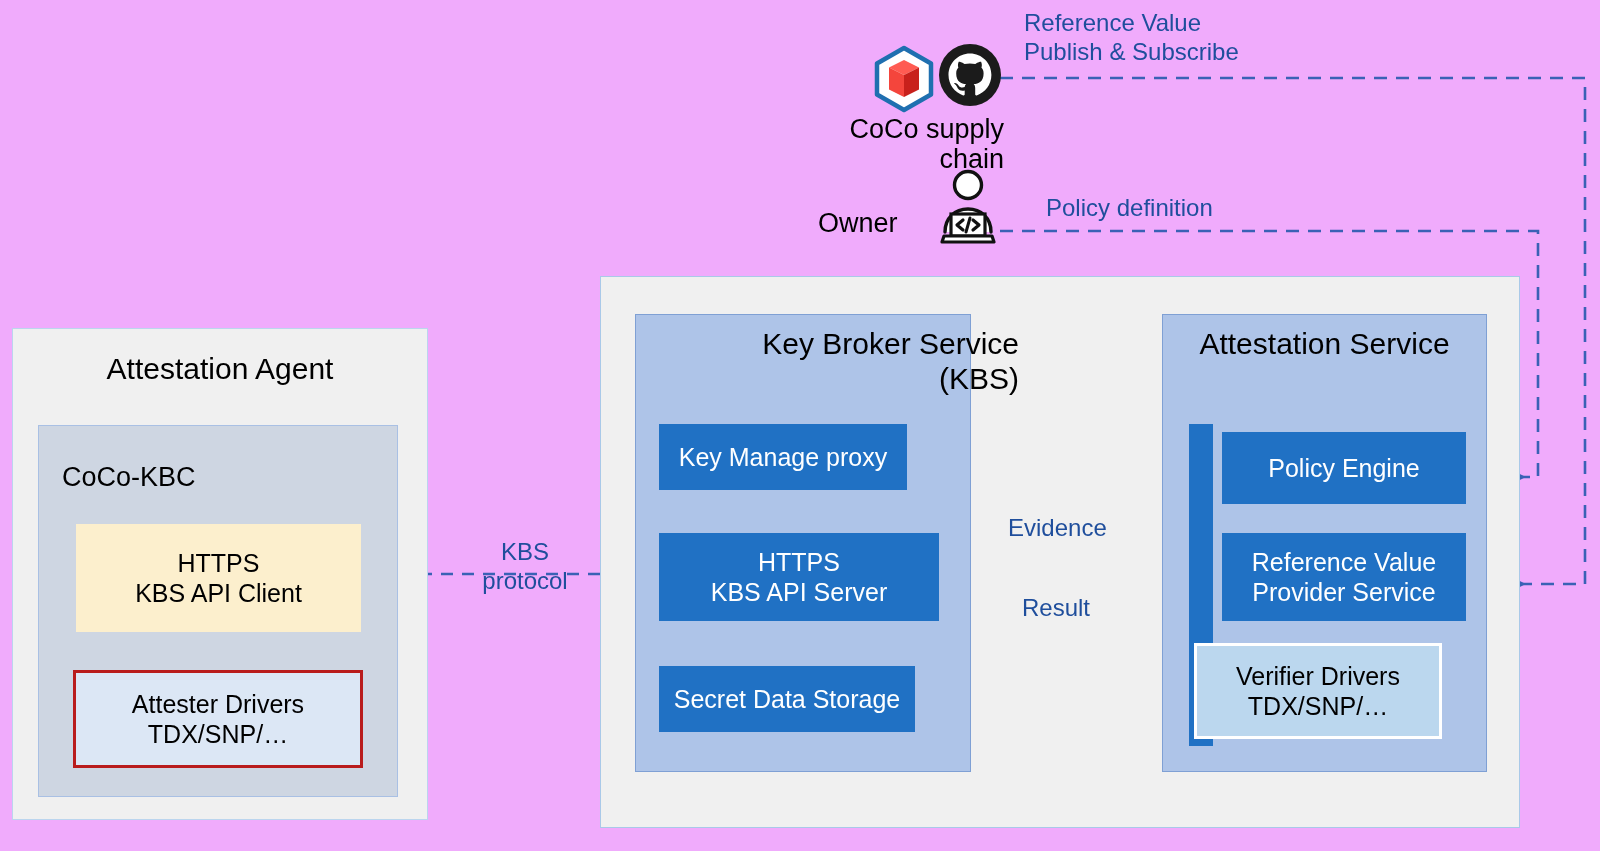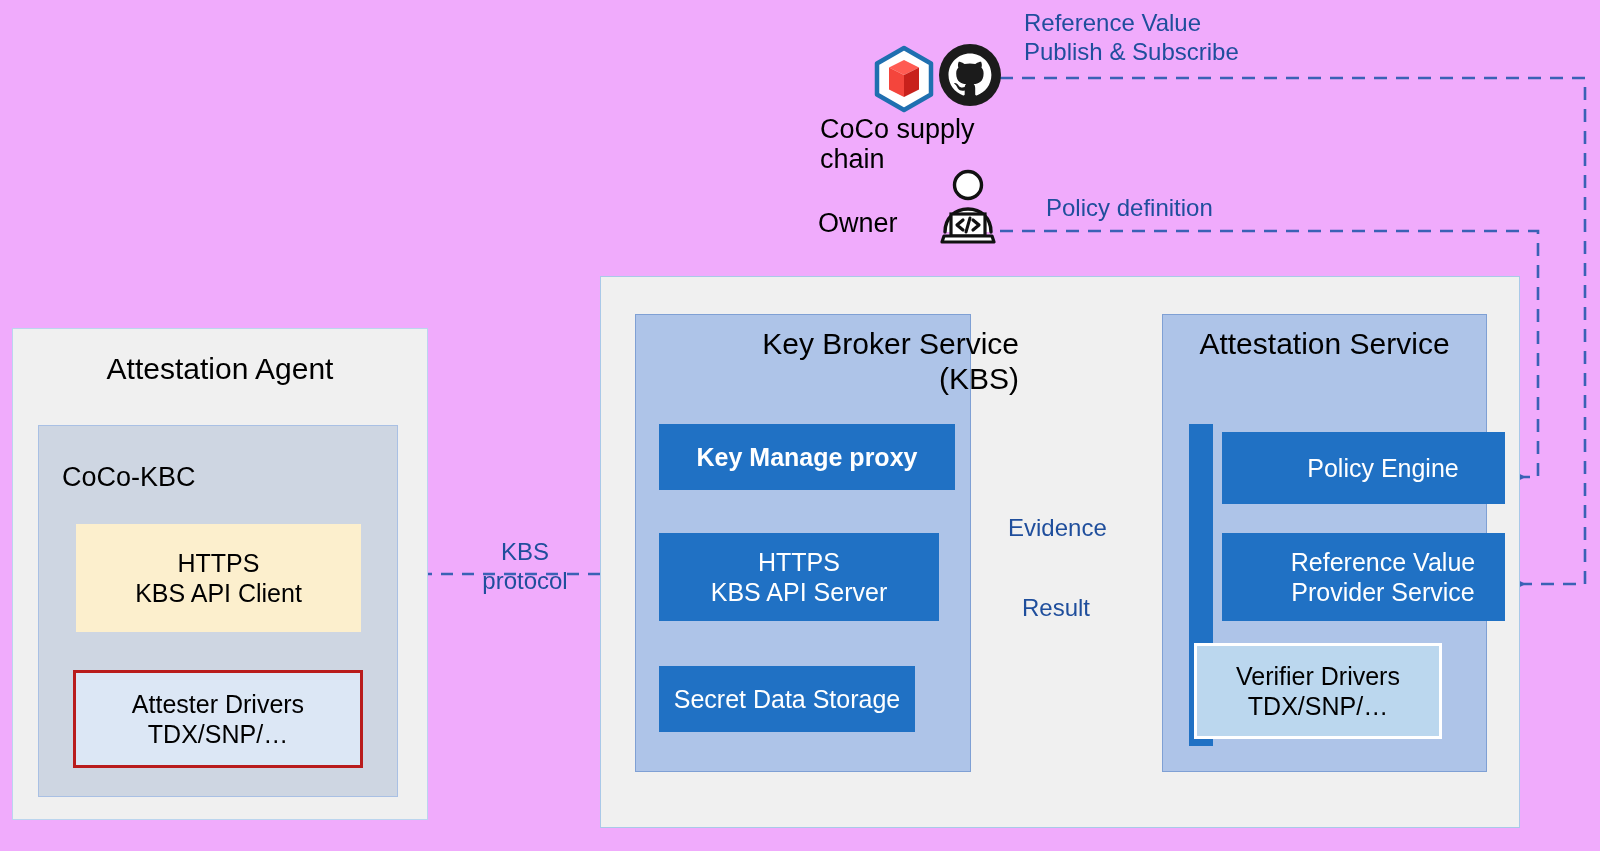--- a/index.html
+++ b/index.html
@@ -88,21 +88,21 @@
     padding-left: 48px;
   }
   .kbs-box {
     background: #2071C4;
     color: #FFFFFF;
     display: flex; align-items: center; justify-content: center;
     text-align: center;
     font-size: 25px;
     line-height: 1.2;
   }
-  .kbs-keyproxy { left: 659px; top: 424px; width: 296px; height: 66px; font-weight: bold; }
+  .kbs-keyproxy { left: 659px; top: 424px; width: 248px; height: 66px; }
   .kbs-apiserver { left: 659px; top: 533px; width: 280px; height: 88px; }
   .kbs-storage  { left: 659px; top: 666px; width: 256px; height: 66px; }
 
   .as-panel {
     left: 1162px; top: 314px; width: 325px; height: 458px;
     background: #AEC4E8;
     border: 1.5px solid #7FA0D4;
     box-sizing: border-box;
   }
   .as-title {
@@ -116,21 +116,20 @@
     left: 1189px; top: 424px; width: 24px; height: 322px;
     background: #2071C4;
   }
   .as-box {
     background: #2071C4;
     color: #FFFFFF;
     display: flex; align-items: center; justify-content: center;
     text-align: center;
     font-size: 25px;
     line-height: 1.2;
-    padding-left: 39px;
   }
   .as-policy { left: 1222px; top: 432px; width: 244px; height: 72px; }
   .as-rvps   { left: 1222px; top: 533px; width: 244px; height: 88px; }
   .as-verifier {
     left: 1194px; top: 643px; width: 248px; height: 96px;
     background: #BBD7EE;
     border: 3px solid #FFFFFF;
     box-sizing: border-box;
     display: flex; align-items: center; justify-content: center;
     text-align: center;
@@ -152,21 +151,21 @@
     text-align: center;
   }
   .anno-evidence { left: 1008px; top: 513px; }
   .anno-result   { left: 1022px; top: 593px; }
 
   .icon-label {
     color: #000000;
     font-size: 27px;
     line-height: 1.12;
   }
-  .lbl-coco { left: 820px; top: 114px; width: 184px; text-align: left; }
+  .lbl-coco { left: 820px; top: 114px; width: 184px; text-align: right; }
   .lbl-owner { left: 818px; top: 208px; }
 
   svg.overlay {
     left: 0; top: 0; width: 1600px; height: 851px;
     pointer-events: none;
   }
   .icon-box { pointer-events: none; }
 </style>
 </head>
 <body>

